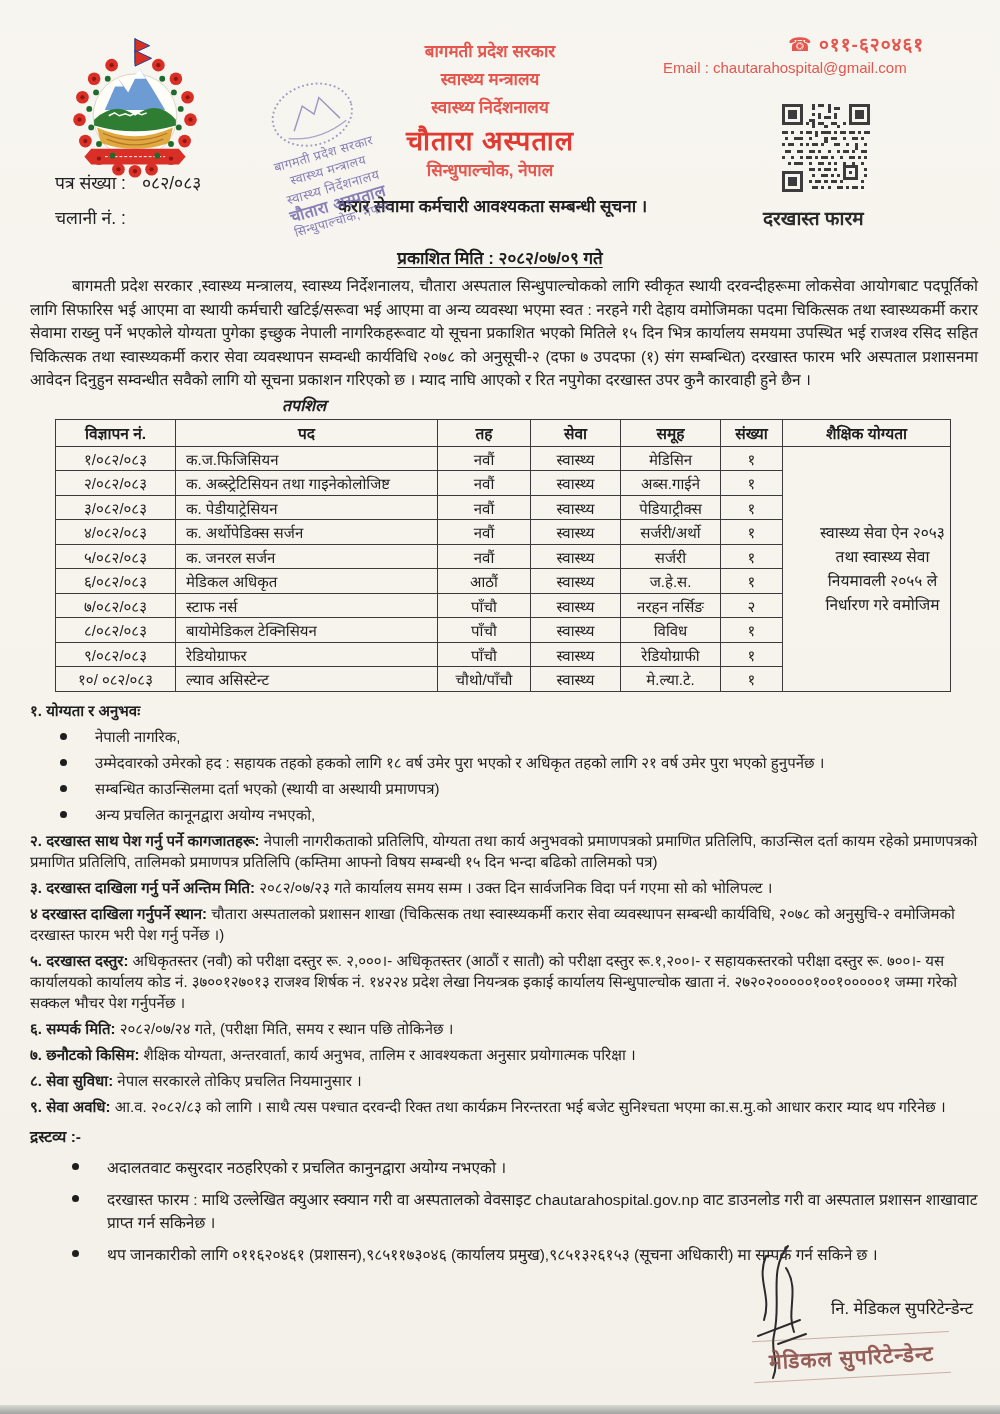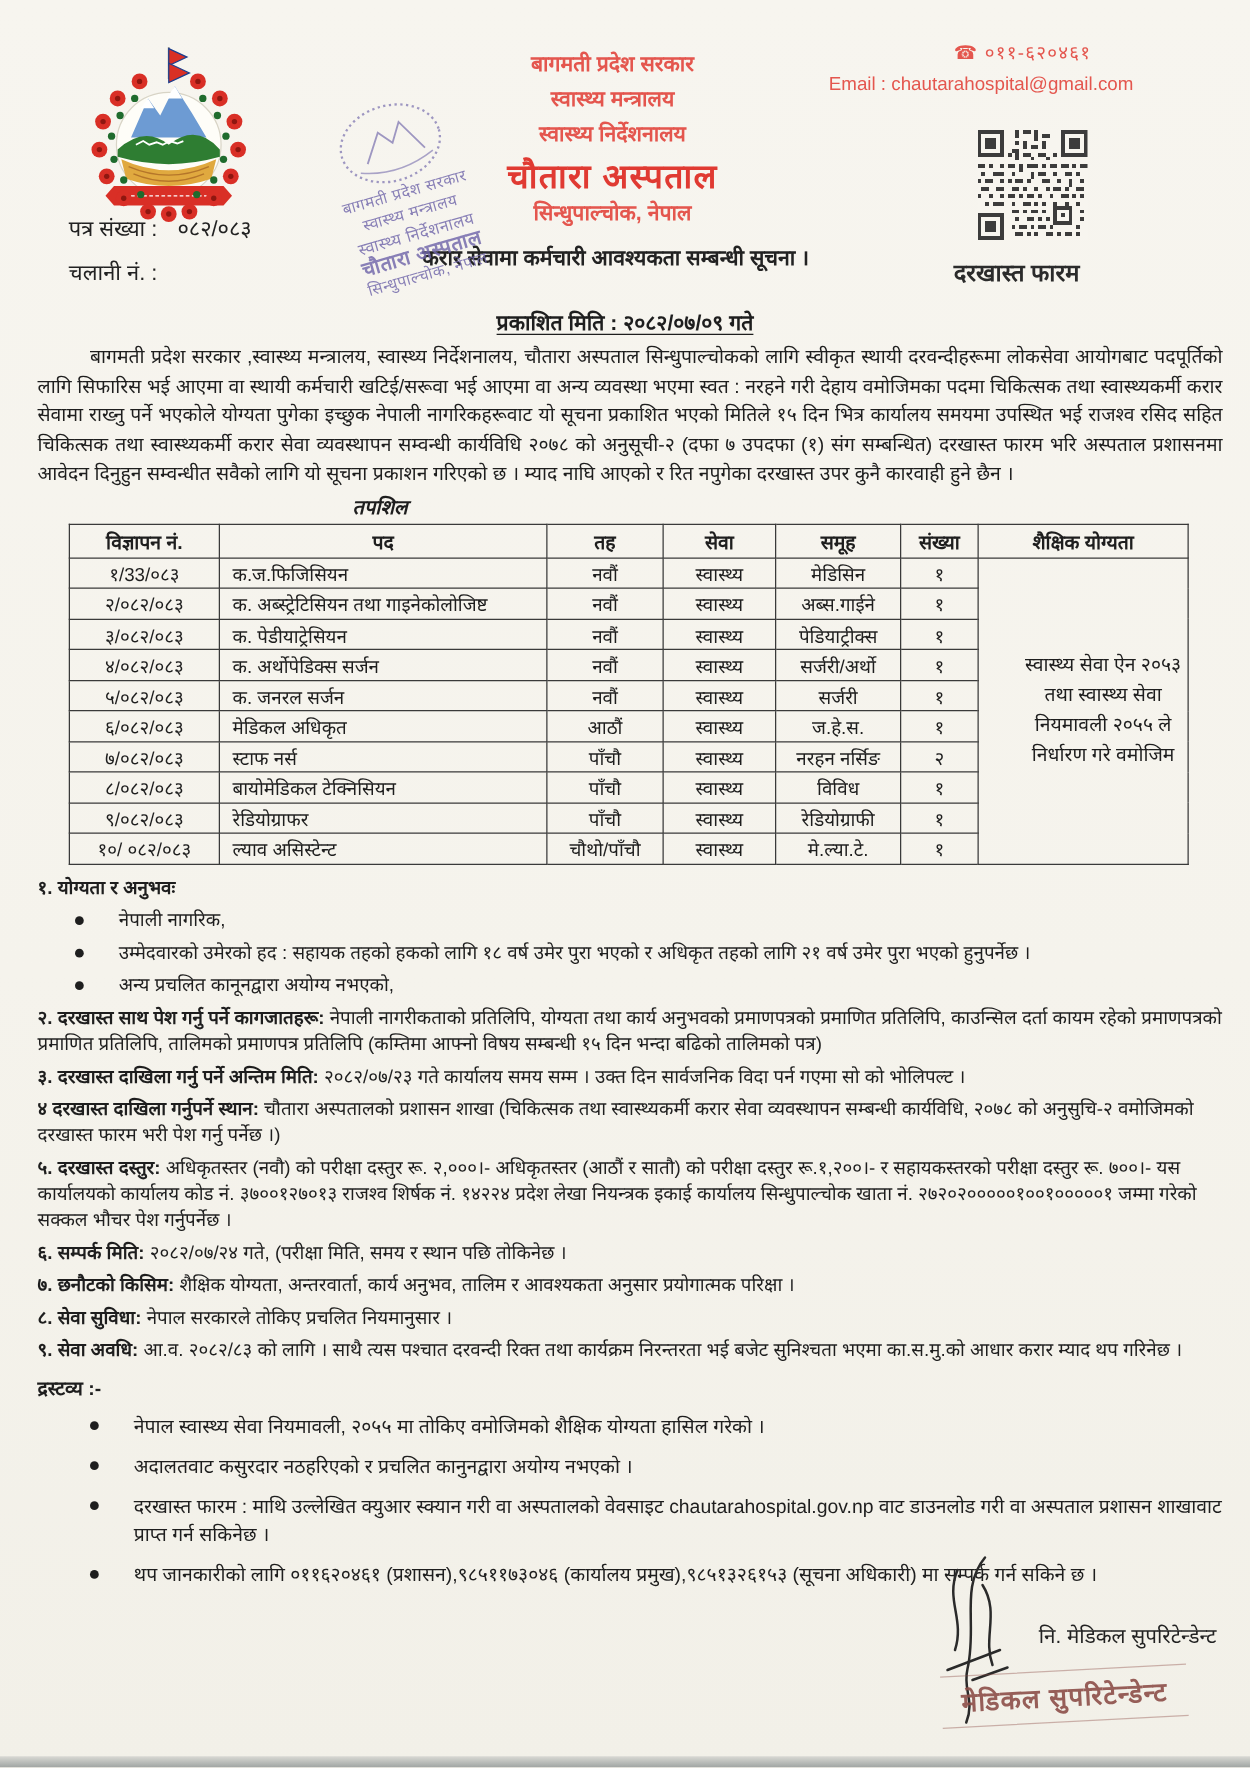--- a/index.html
+++ b/index.html
@@ -5,21 +5,21 @@
   html,body{margin:0;padding:0;background:#e9e7e0;}
   .page{position:relative;width:1000px;height:1414px;margin:0 auto;overflow:hidden;
         background:linear-gradient(180deg,#f7f5ef 0%,#f5f3ec 55%,#f2f0e8 100%);
         font-family:"Liberation Sans","DejaVu Sans",sans-serif;color:#1e1e1e;}
   
   .emblem{position:absolute;left:60px;top:34px;width:150px;height:146px;}
   .head-center{position:absolute;left:320px;top:38px;width:340px;text-align:center;}
   .hl{font-size:17px;color:#e4564e;line-height:28px;font-weight:600;}
   .hosp{font-size:27px;font-weight:700;color:#e03a32;letter-spacing:1px;line-height:34px;margin-top:2px;}
   .haddr{font-size:17px;color:#e4564e;font-weight:600;line-height:26px;}
-  .phone{position:absolute;left:763px;top:31px;font-size:15px;font-weight:400;color:#e4564e;letter-spacing:1px;}
+  .phone{position:absolute;left:788px;top:31px;font-size:19px;font-weight:700;color:#e4564e;letter-spacing:1px;}
   .email{position:absolute;left:663px;top:59px;font-size:15px;color:#e4564e;}
   .qr{position:absolute;left:782px;top:103px;width:88px;height:90px;}
   .qr-label{position:absolute;left:763px;top:205px;font-size:19px;font-weight:700;color:#2b2b2b;}
   .ref{position:absolute;left:55px;top:166px;font-size:17.5px;line-height:35px;color:#222;}
   .ref .val{margin-left:16px;}
   
   .stamp{position:absolute;left:214px;top:80px;width:220px;transform:rotate(-16deg);
          color:#7066aa;opacity:.82;pointer-events:none;z-index:3;text-align:center;}
   .stamp svg{display:block;margin:0 auto;}
   .stamp .sl{line-height:17px;letter-spacing:.5px;}
@@ -297,21 +297,21 @@
           <tr>
         <th>विज्ञापन नं.</th>
         <th>पद</th>
         <th>तह</th>
         <th>सेवा</th>
         <th>समूह</th>
         <th>संख्या</th>
         <th>शैक्षिक योग्यता</th>
       </tr>
       <tr>
-        <td>१/33/०८३</td>
+        <td>१/०८२/०८३</td>
             <td class="pad">क.ज.फिजिसियन</td>
             <td>नवौं</td>
             <td>स्वास्थ्य</td>
             <td>मेडिसिन</td>
             <td>१</td>
         <td class="qual" rowspan="10">स्वास्थ्य सेवा ऐन २०५३ तथा स्वास्थ्य सेवा नियमावली २०५५ ले निर्धारण गरे वमोजिम</td>
       </tr>
       <tr>
             <td>२/०८२/०८३</td>
             <td class="pad">क. अब्स्ट्रेटिसियन तथा गाइनेकोलोजिष्ट</td>
@@ -391,20 +391,24 @@
       <div class="sec">
         <span class="b">१. योग्यता र अनुभवः</span>
         <div class="bullets">
           <div class="bullet">
               <span class="dot"></span>
               <span>नेपाली नागरिक,</span>
             </div>
           <div class="bullet">
               <span class="dot"></span>
               <span>उम्मेदवारको उमेरको हद : सहायक तहको हकको लागि १८ वर्ष उमेर पुरा भएको र अधिकृत तहको लागि २१ वर्ष उमेर पुरा भएको हुनुपर्नेछ ।</span>
+            </div>
+          <div class="bullet">
+              <span class="dot"></span>
+              <span>सम्बन्धित काउन्सिलमा दर्ता भएको (स्थायी वा अस्थायी प्रमाणपत्र)</span>
             </div>
           <div class="bullet">
               <span class="dot"></span>
               <span>अन्य प्रचलित कानूनद्वारा अयोग्य नभएको,</span>
             </div>
         </div>
       </div>
       <div class="sec"><span class="b">२. दरखास्त साथ पेश गर्नु पर्ने कागजातहरू:</span> <span>नेपाली नागरीकताको प्रतिलिपि, योग्यता तथा कार्य अनुभवको प्रमाणपत्रको प्रमाणित प्रतिलिपि, काउन्सिल दर्ता कायम रहेको प्रमाणपत्रको प्रमाणित प्रतिलिपि, तालिमको प्रमाणपत्र प्रतिलिपि (कम्तिमा आफ्नो विषय सम्बन्धी १५ दिन भन्दा बढिको तालिमको पत्र)</span></div>
       <div class="sec"><span class="b">३. दरखास्त दाखिला गर्नु पर्ने अन्तिम मिति:</span> <span>२०८२/०७/२३ गते कार्यालय समय सम्म । उक्त दिन सार्वजनिक विदा पर्न गएमा सो को भोलिपल्ट ।</span></div>
       <div class="sec"><span class="b">४ दरखास्त दाखिला गर्नुपर्ने स्थान:</span> <span>चौतारा अस्पतालको प्रशासन शाखा (चिकित्सक तथा स्वास्थ्यकर्मी करार सेवा व्यवस्थापन सम्बन्धी कार्यविधि, २०७८ को अनुसुचि-२ वमोजिमको दरखास्त फारम भरी पेश गर्नु पर्नेछ ।)</span></div>
@@ -412,24 +416,20 @@
       <div class="sec"><span class="b">६. सम्पर्क मिति:</span> <span>२०८२/०७/२४ गते, (परीक्षा मिति, समय र स्थान पछि तोकिनेछ ।</span></div>
       <div class="sec"><span class="b">७. छनौटको किसिम:</span> <span>शैक्षिक योग्यता, अन्तरवार्ता, कार्य अनुभव, तालिम र आवश्यकता अनुसार प्रयोगात्मक परिक्षा ।</span></div>
       <div class="sec"><span class="b">८. सेवा सुविधा:</span> <span>नेपाल सरकारले तोकिए प्रचलित नियमानुसार ।</span></div>
       <div class="sec"><span class="b">९. सेवा अवधि:</span> <span>आ.व. २०८२/८३ को लागि । साथै त्यस पश्चात दरवन्दी रिक्त तथा कार्यक्रम निरन्तरता भई बजेट सुनिश्चता भएमा का.स.मु.को आधार करार म्याद थप गरिनेछ ।</span></div>
     </div>
 
     <div class="notes-head">द्रस्टव्य :-</div>
     <div class="nbullets">
       <div class="bullet">
           <span class="dot"></span>
-          <span>नेपाल स्वास्थ्य सेवा नियमावली, २०५५ मा तोकिए वमोजिमको शैक्षिक योग्यता हासिल गरेको ।</span>
-        </div>
-      <div class="bullet">
-          <span class="dot"></span>
           <span>अदालतवाट कसुरदार नठहरिएको र प्रचलित कानुनद्वारा अयोग्य नभएको ।</span>
         </div>
       <div class="bullet">
           <span class="dot"></span>
           <span>दरखास्त फारम : माथि उल्लेखित क्युआर स्क्यान गरी वा अस्पतालको वेवसाइट chautarahospital.gov.np वाट डाउनलोड गरी वा अस्पताल प्रशासन शाखावाट प्राप्त गर्न सकिनेछ ।</span>
         </div>
       <div class="bullet">
           <span class="dot"></span>
           <span>थप जानकारीको लागि ०११६२०४६१ (प्रशासन),९८५११७३०४६ (कार्यालय प्रमुख),९८५१३२६१५३ (सूचना अधिकारी) मा सम्पर्क गर्न सकिने छ ।</span>
         </div>

